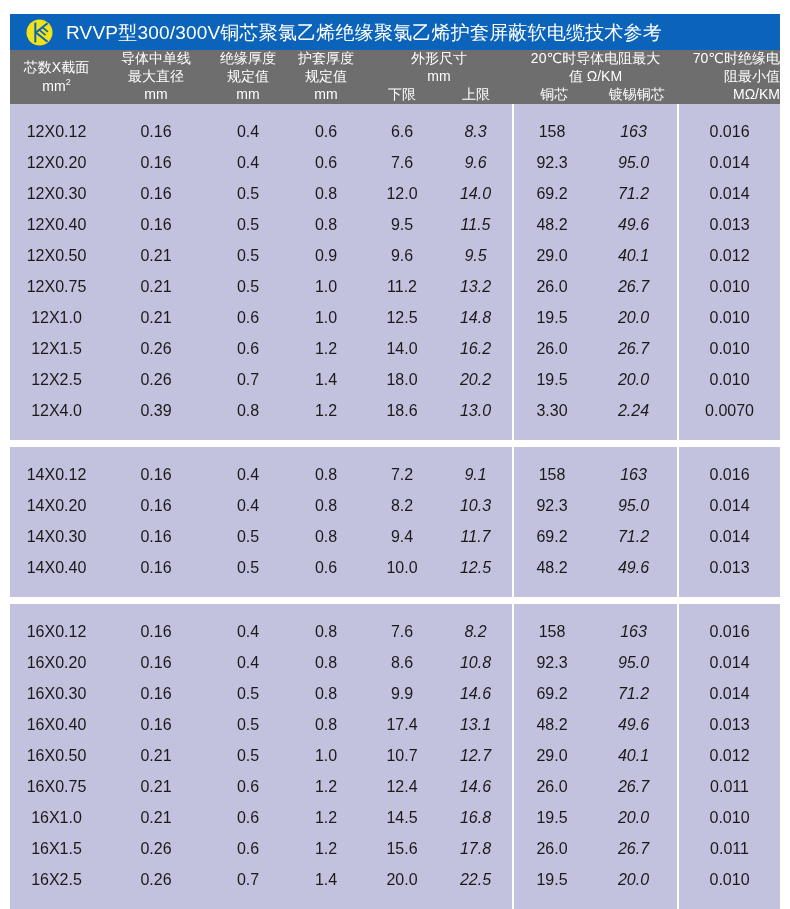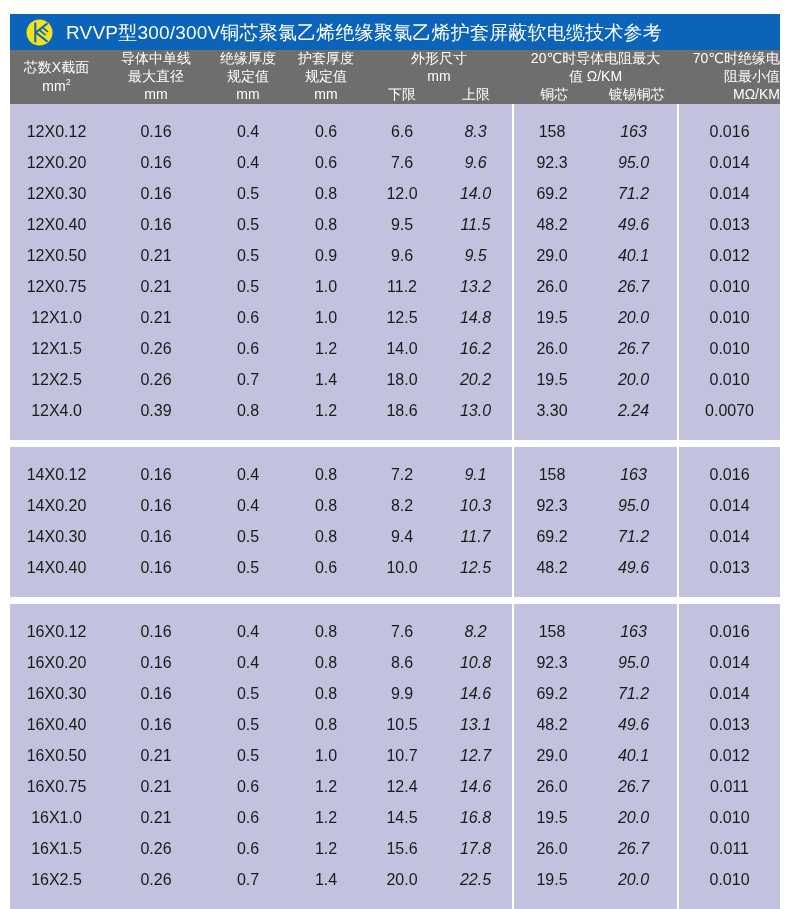--- a/index.html
+++ b/index.html
@@ -437,21 +437,21 @@
           <td class="dc pairR">14.6</td>
           <td class="dc pairL">69.2</td>
           <td class="dc pairR">71.2</td>
           <td class="dc last">0.014</td>
         </tr>
         <tr>
           <td class="dc">16X0.40</td>
           <td class="dc">0.16</td>
           <td class="dc">0.5</td>
           <td class="dc">0.8</td>
-          <td class="dc pairL">10.5</td>
+          <td class="dc pairL">17.4</td>
           <td class="dc pairR">13.1</td>
           <td class="dc pairL">48.2</td>
           <td class="dc pairR">49.6</td>
           <td class="dc last">0.013</td>
         </tr>
         <tr>
           <td class="dc">16X0.50</td>
           <td class="dc">0.21</td>
           <td class="dc">0.5</td>
           <td class="dc">1.0</td>

